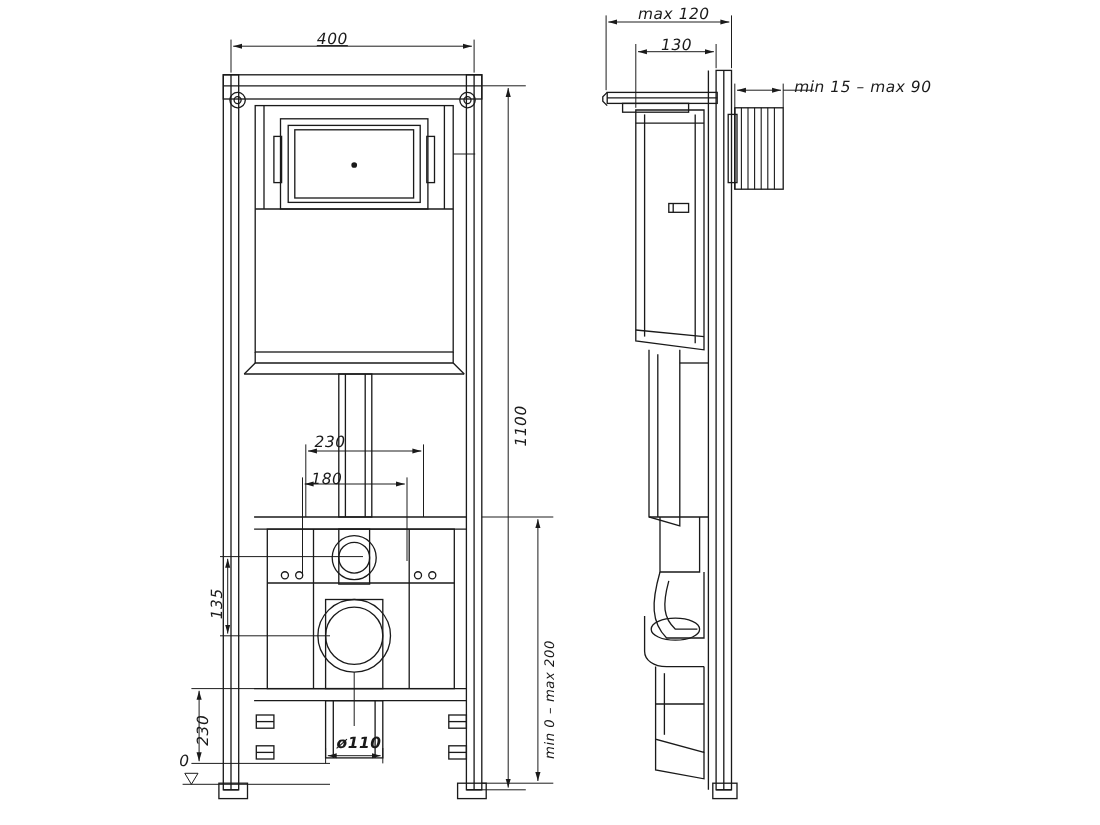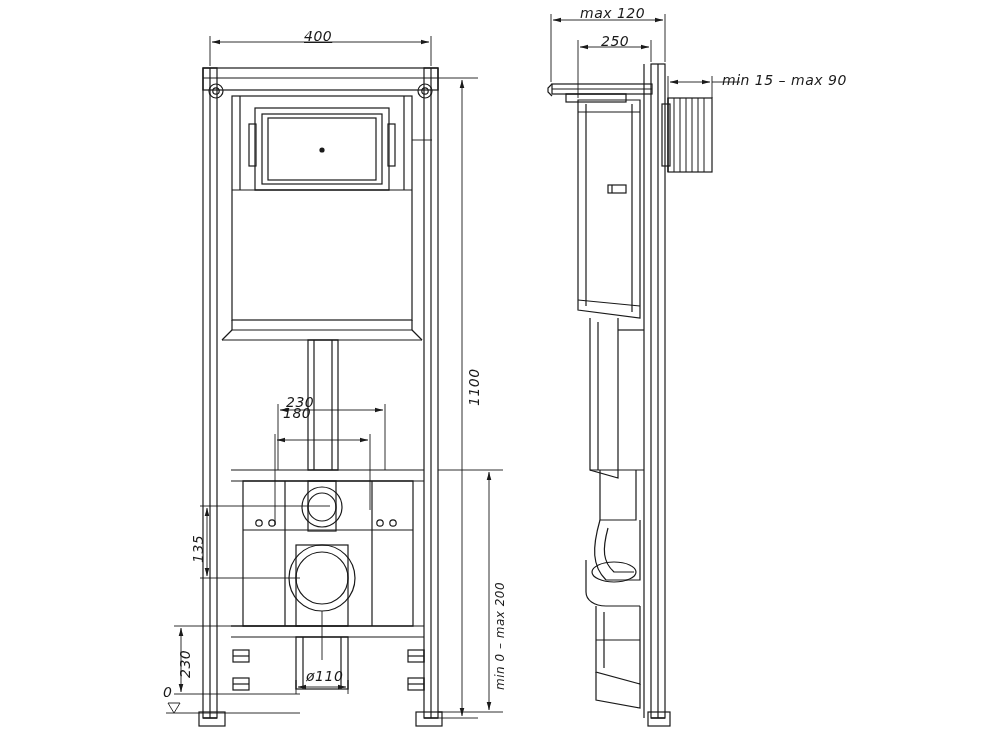--- a/index.html
+++ b/index.html
@@ -239,37 +239,37 @@
         <line x1="712" y1="98" x2="712" y2="76"></line>
         <line x1="668" y1="98" x2="668" y2="76"></line>
         <line x1="670" y1="82" x2="710" y2="82" marker-start="url(#arrR)" marker-end="url(#arrL)"></line>
         <line x1="712" y1="82" x2="740" y2="82"></line>
 
         <line x1="412" y1="140" x2="432" y2="140"></line>
       </g>
     </g>
   </svg>
 
-  <div class="dim-label" style="left:304px; top:28px;text-decoration:underline;">400</div>
+  <div class="dim-label" style="left:288px; top:28px;text-decoration:underline;">400</div>
 
   <div class="dim-label rot90" style="left:466px; top:406px;">1100</div>
 
   <div class="dim-label rot90 small" style="left:493px; top:690px;">min 0 – max 200</div>
 
   <div class="dim-label" style="left:286px; top:394px;">230</div>
 
-  <div class="dim-label" style="left:283px; top:405px;">180</div>
+  <div class="dim-label" style="left:283px; top:428px;">180</div>
 
   <div class="dim-label rot90" style="left:190px; top:563px;">135</div>
 
   <div class="dim-label rot90" style="left:177px; top:678px;">230</div>
 
   <div class="dim-label" style="left:163px; top:684px;">0</div>
 
-  <div class="dim-label" style="left:306px; top:668px;">ø110</div>
+  <div class="dim-label" style="left:306px; top:668px;font-weight:bold;">ø110</div>
 
   <div class="dim-label" style="left:580px; top:5px;">max 120</div>
 
-  <div class="dim-label" style="left:601px; top:33px;">250</div>
+  <div class="dim-label" style="left:601px; top:33px;">130</div>
 
   <div class="dim-label" style="left:722px; top:72px;">min 15 – max 90</div>
 
 </div>
 
 </body></html>

